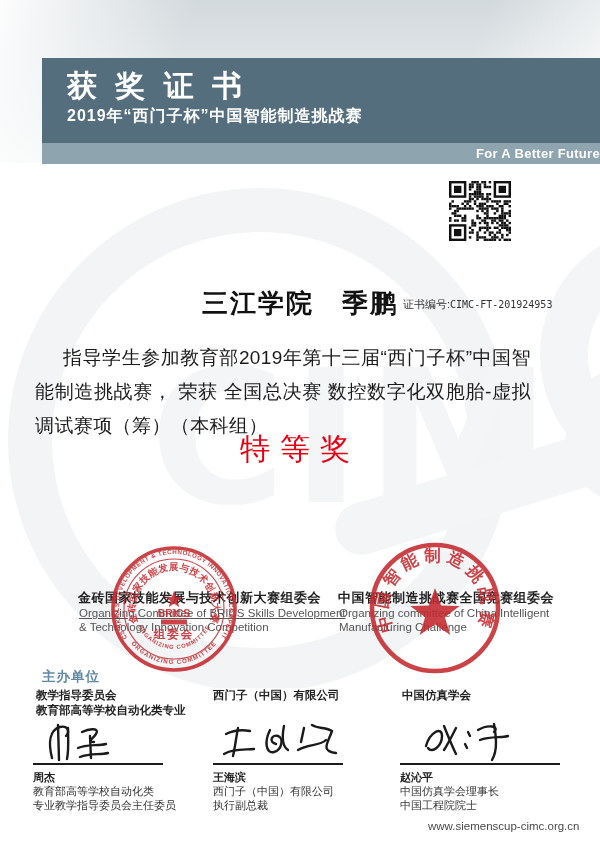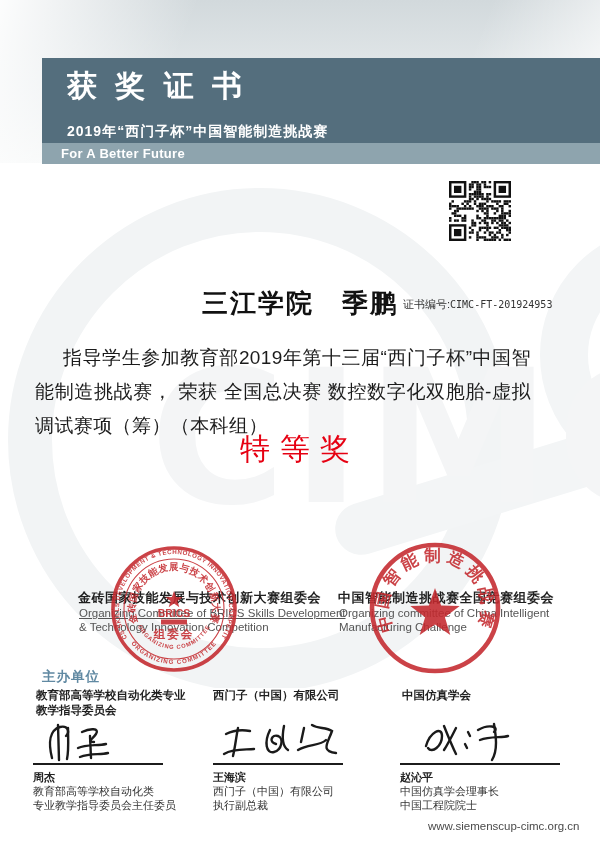--- a/index.html
+++ b/index.html
@@ -7,22 +7,22 @@
   .page{position:relative;width:600px;height:849px;margin:0 auto;background:#ffffff;overflow:hidden;}
 
   
   .header-bg{position:absolute;top:0;left:0;width:600px;height:163px;
     background:
       linear-gradient(112deg, rgba(255,255,255,.95) 0%, rgba(255,255,255,0) 30%),
       linear-gradient(292deg, rgba(255,255,255,.85) 0%, rgba(255,255,255,0) 26%),
       linear-gradient(180deg,#d2d9dc 0%,#e3e8ea 48%,#f5f7f7 100%);}
   .band-dark{position:absolute;top:58px;left:42px;width:558px;height:85px;background:#546e7d;color:#fff;box-sizing:border-box;padding:11px 8px 0 25px;}
   .cert-title{font-size:30px;font-weight:bold;letter-spacing:5px;line-height:34px;}
-  .cert-subtitle{font-size:14px;font-weight:bold;letter-spacing:1px;margin-top:20px;}
-  .band-light{position:absolute;top:143px;left:42px;width:558px;height:21px;background:#8ea4ae;color:#fff;font-size:13px;font-weight:bold;line-height:21px;box-sizing:border-box;padding-left:19px;letter-spacing:.3px;}
+  .cert-subtitle{font-size:16px;font-weight:bold;letter-spacing:1px;margin-top:3px;}
+  .band-light{position:absolute;top:143px;left:42px;width:558px;height:21px;background:#8ea4ae;color:#fff;font-size:13px;font-weight:bold;line-height:21px;box-sizing:border-box;padding-left:19px;letter-spacing:.3px;text-align:right;}
 
   
   .wm{position:absolute;z-index:0;pointer-events:none;}
   .wm-ring-clip{top:183px;left:0;width:600px;height:505px;overflow:hidden;}
   .wm-ring{position:absolute;left:8px;top:5px;width:504px;height:504px;border:44px solid #f2f4f5;border-radius:50%;box-sizing:border-box;}
   .wm-arc{top:225px;left:540px;width:260px;height:260px;border:48px solid #f3f5f6;border-radius:50%;box-sizing:border-box;}
   .wm-swoosh{top:468px;left:330px;width:290px;height:52px;background:#f3f5f6;transform:rotate(-17deg);border-radius:28px;}
   .wm-text{top:330px;left:150px;font-size:185px;font-weight:bold;color:#f4f5f6;letter-spacing:6px;font-family:"DejaVu Sans",sans-serif;}
 
   
@@ -328,22 +328,22 @@
 
     <div class="org-zh org-left-zh">金砖国家技能发展与技术创新大赛组委会</div>
     <div class="org-en org-left-en1">Organizing Committee of BRICS Skills Development</div>
     <div class="org-en org-left-en2">&amp; Technology Innovation Competition</div>
     <div class="org-zh org-right-zh">中国智能制造挑战赛全国竞赛组委会</div>
     <div class="org-en org-right-en1">Organizing committee of China Intelligent</div>
     <div class="org-en org-right-en2">Manufacturing Challenge</div>
 
     <div class="hosts-label">主办单位</div>
     <div class="host-org hc1">
+      <div>教学指导委员会</div>
       <div>教育部高等学校自动化类专业</div>
-      <div>教学指导委员会</div>
     </div>
     <div class="host-org hc2">
         <div>西门子（中国）有限公司</div>
       </div>
     <div class="host-org hc3">
         <div>中国仿真学会</div>
       </div>
 
     <svg class="sig-svg sig1" width="125" height="42" viewBox="0 0 125 42">
       <g fill="none" stroke="#1a1a1a" stroke-width="2.4" stroke-linecap="round">

